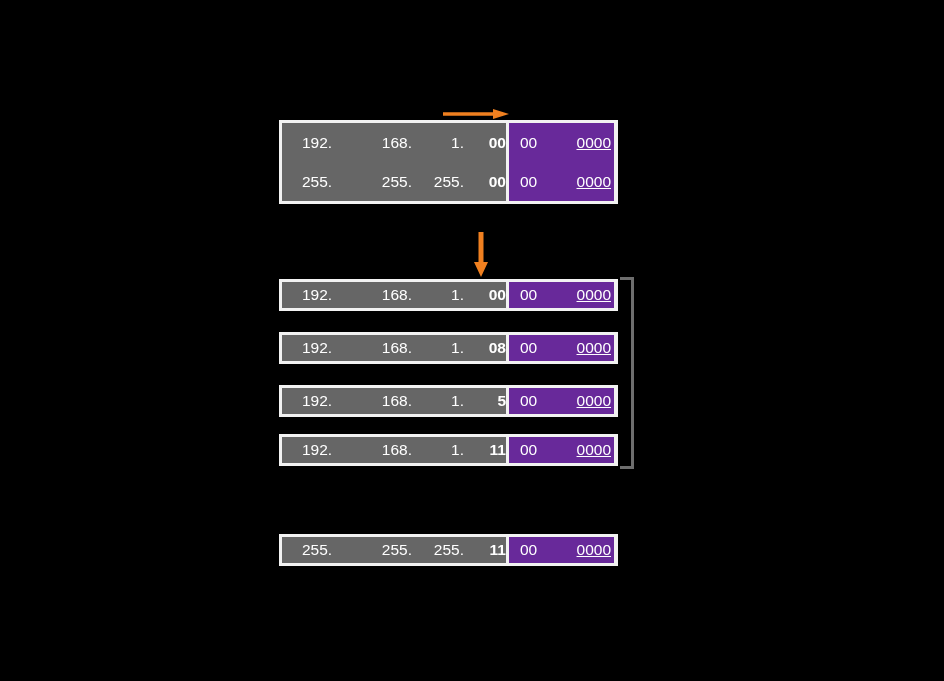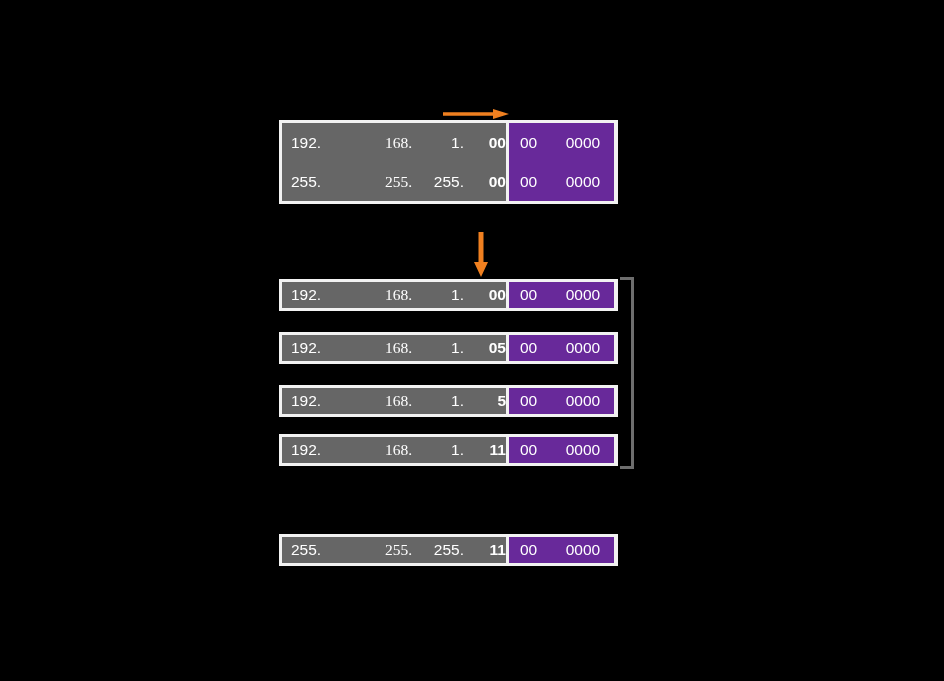--- a/index.html
+++ b/index.html
@@ -56,34 +56,34 @@
   }
 
   
   .oct {
     color: #ffffff;
     font-size: 15.5px;
     text-align: right;
     box-sizing: border-box;
     white-space: nowrap;
   }
-  .oct1 { width: 56px; padding-right: 0px; text-align: left; padding-left: 9px;}
-  .oct2 { width: 74px; font-family: Liberation Serif, serif; }
+  .oct1 { width: 56px; padding-right: 0px; text-align: left; padding-left: 20px;}
+  .oct2 { width: 74px; }
   .oct3 { width: 52px; }
   .oct4 { width: 42px; font-weight: bold; }
 
   
   .hb {
     color: #ffffff;
     font-size: 15.5px;
     white-space: nowrap;
     box-sizing: border-box;
   }
   .hb1 { width: 46px; text-align: left; padding-left: 11px; }
-  .hb2 { width: 56px; text-align: center; }
+  .hb2 { width: 56px; text-align: right; text-decoration: underline; }
 
   
   #top-block {
     left: 279px;
     top: 120px;
     width: 339px;
     height: 84px;
   }
   #top-block .seg-net  { width: 224px; }
   #top-block .seg-host { width: 105px; }
@@ -191,21 +191,21 @@
       </div>
     </div>
   </div>
 
   <div class="block single" id="row-sub1">
     <div class="row">
       <div class="seg-net">
         <span class="oct oct1">192.</span>
         <span class="oct oct2">168.</span>
         <span class="oct oct3">1.</span>
-        <span class="oct oct4">05</span>
+        <span class="oct oct4">08</span>
       </div>
       <div class="seg-host">
         <span class="hb hb1">00</span>
         <span class="hb hb2">0000</span>
       </div>
     </div>
   </div>
 
   <div class="block single" id="row-sub2">
     <div class="row">

